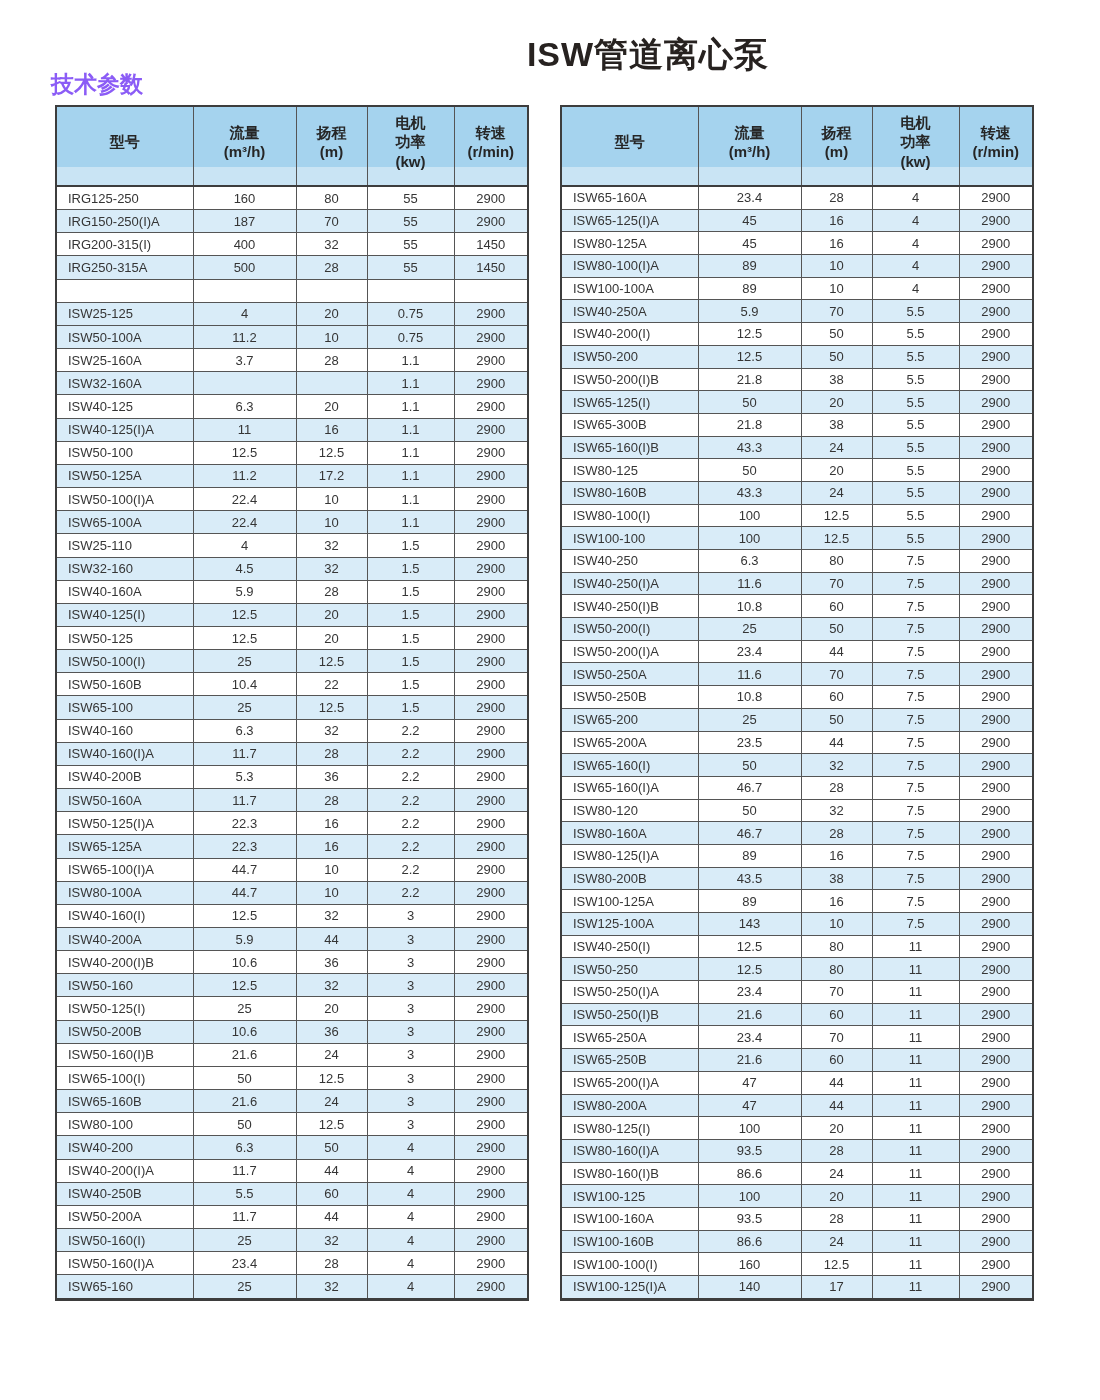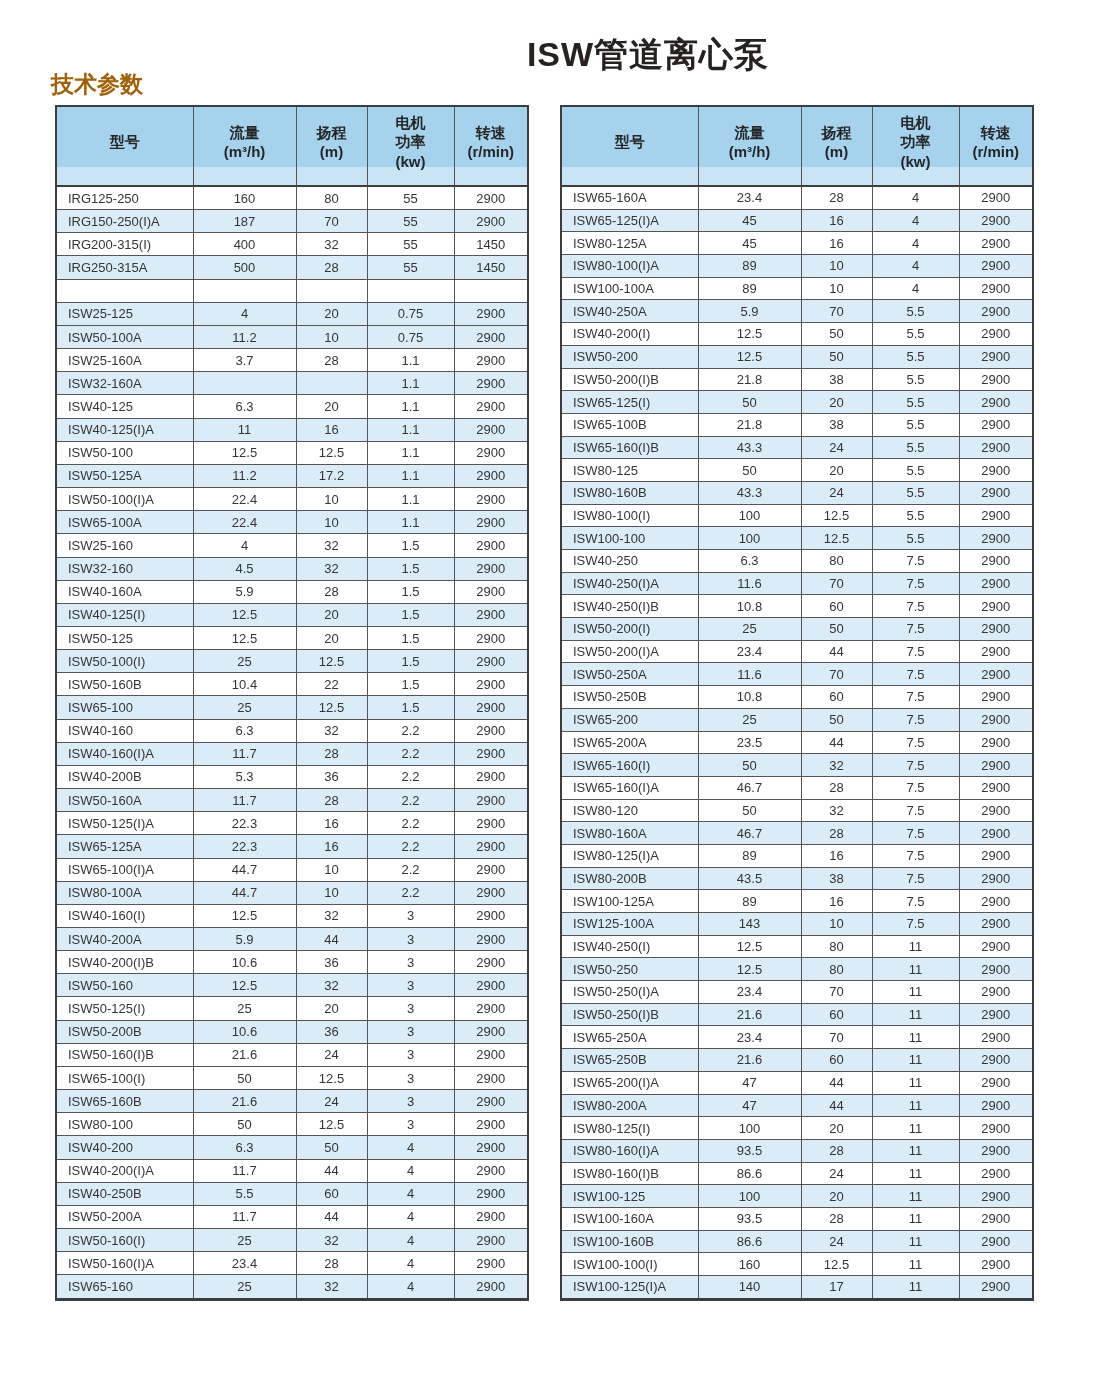--- a/index.html
+++ b/index.html
@@ -28,21 +28,21 @@
     letter-spacing: 1px;
     white-space: nowrap;
   }
   .section-heading {
     position: absolute;
     top: 69px;
     left: 51px;
     margin: 0;
     font-size: 23px;
     font-weight: 700;
-    color: #a16207;
+    color: #8b5cf6;
     white-space: nowrap;
     font-family: Liberation Mono, monospace;
   }
   .tables {
     position: absolute;
     top: 105px;
     left: 55px;
     display: flex;
     gap: 31px;
   }
@@ -227,21 +227,21 @@
             <td>2900</td>
           </tr>
           <tr class="alt">
             <td class="model">ISW65-100A</td>
             <td>22.4</td>
             <td>10</td>
             <td>1.1</td>
             <td>2900</td>
           </tr>
           <tr>
-            <td class="model">ISW25-160</td>
+            <td class="model">ISW25-110</td>
             <td>4</td>
             <td>32</td>
             <td>1.5</td>
             <td>2900</td>
           </tr>
           <tr class="alt">
             <td class="model">ISW32-160</td>
             <td>4.5</td>
             <td>32</td>
             <td>1.5</td>
@@ -554,21 +554,21 @@
             <td>2900</td>
           </tr>
           <tr class="alt">
             <td class="model">ISW65-125(I)</td>
             <td>50</td>
             <td>20</td>
             <td>5.5</td>
             <td>2900</td>
           </tr>
           <tr>
-            <td class="model">ISW65-100B</td>
+            <td class="model">ISW65-300B</td>
             <td>21.8</td>
             <td>38</td>
             <td>5.5</td>
             <td>2900</td>
           </tr>
           <tr class="alt">
             <td class="model">ISW65-160(I)B</td>
             <td>43.3</td>
             <td>24</td>
             <td>5.5</td>

